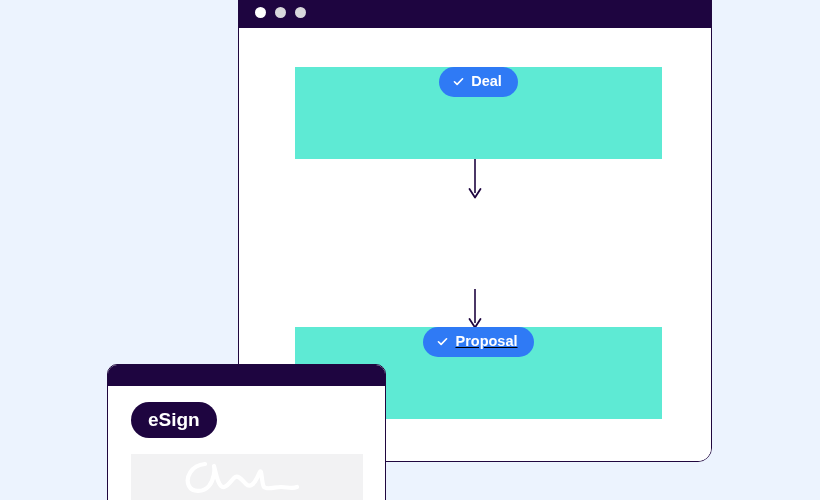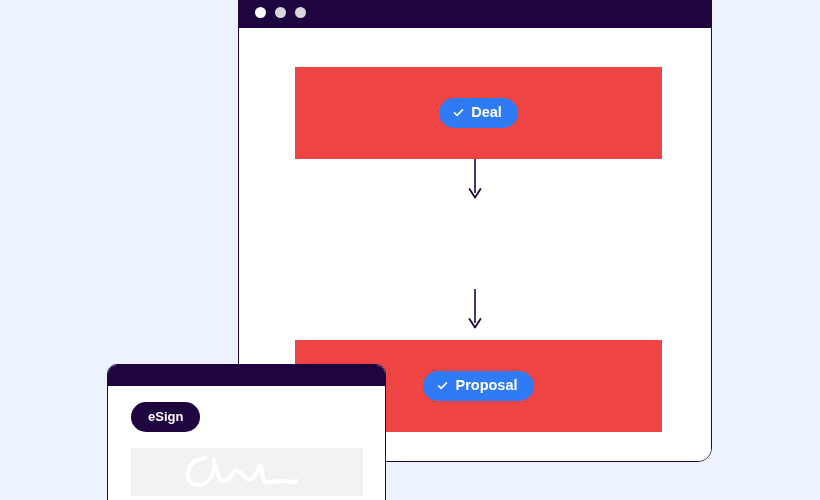--- a/index.html
+++ b/index.html
@@ -55,28 +55,28 @@
     position: relative;
     height: calc(100% - 31px);
     background: #ffffff;
   }
 
   .stage-row {
     position: absolute;
     left: 56px;
     width: 367px;
     height: 92px;
-    background: #ef4444;
+    background: #5eead4;
     display: flex;
-    align-items: center;
+    align-items: flex-start;
     justify-content: center;
   }
   .stage-row.r1 { top: 39px; }
   .stage-row.r2 { top: 169px; }
-  .stage-row.r3 { top: 312px; }
+  .stage-row.r3 { top: 299px; text-decoration: underline; }
 
   .pill {
     display: inline-flex;
     align-items: center;
     gap: 6px;
     background: #2f7af5;
     color: #ffffff;
     border-radius: 999px;
     padding: 7px 16px 8px 13px;
     font-size: 14.5px;
@@ -123,21 +123,21 @@
   .esign-body {
     position: relative;
     padding: 16px 23px 0 23px;
   }
   .esign-badge {
     display: inline-block;
     background: #1e0540;
     color: #ffffff;
     border-radius: 999px;
     padding: 8px 17px 9px;
-    font-size: 13px;
+    font-size: 19px;
     font-weight: bold;
     line-height: 1;
     border: none;
     cursor: pointer;
   }
   .signature-box {
     margin-top: 16px;
     width: 232px;
     height: 48px;
     background: #f2f2f3;

